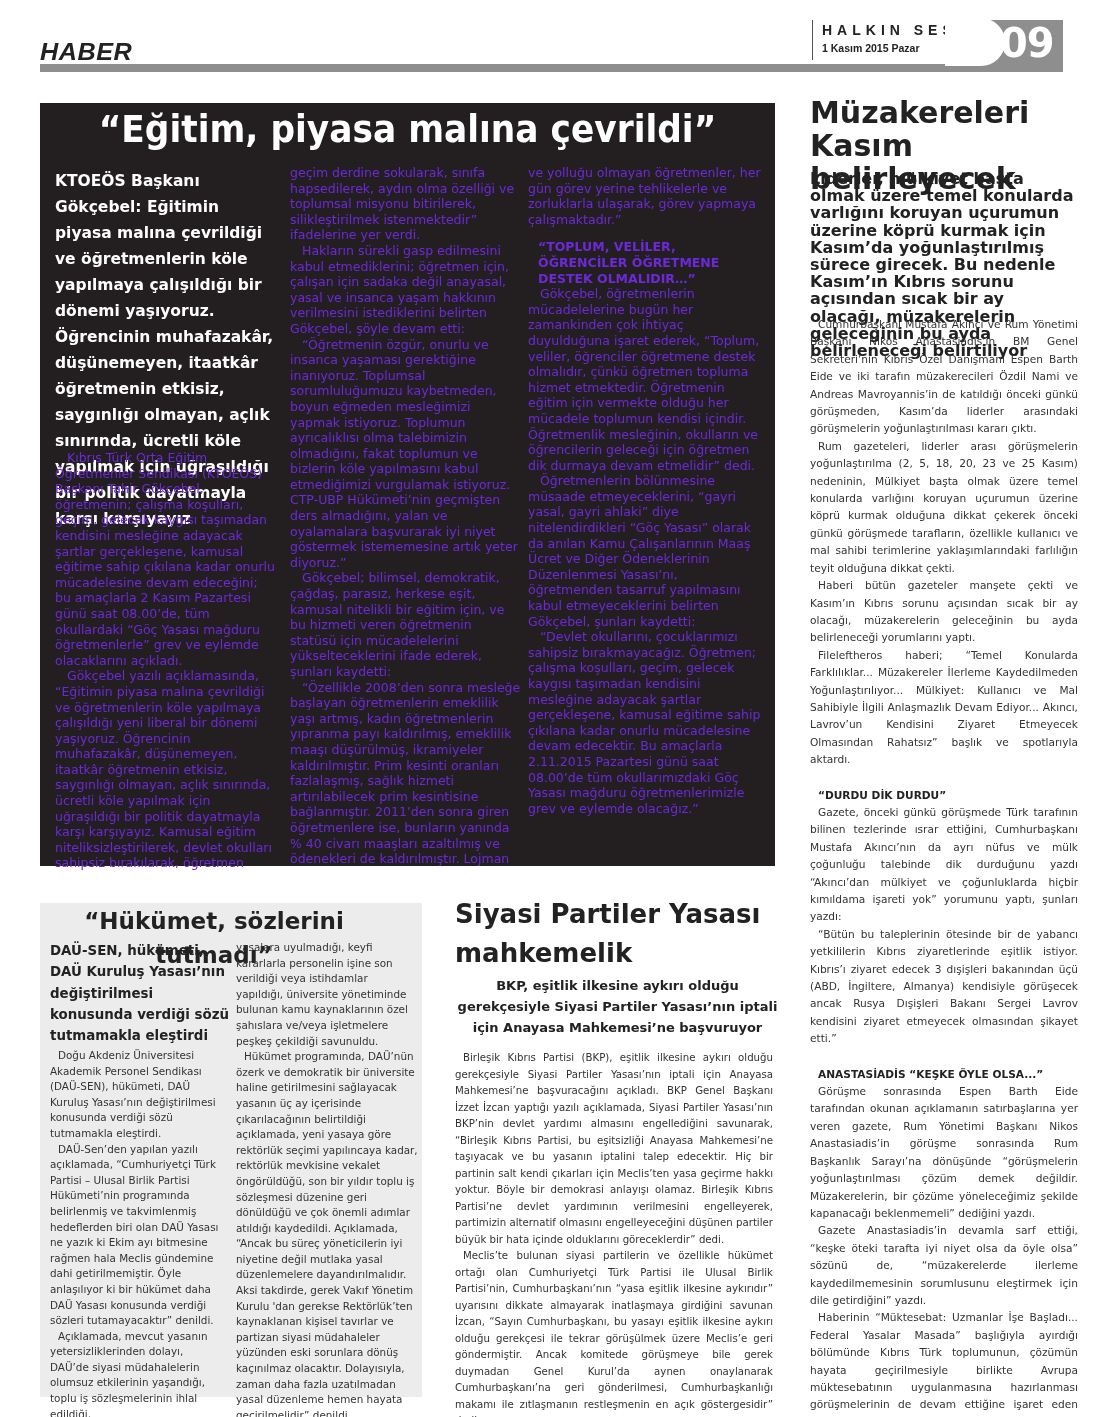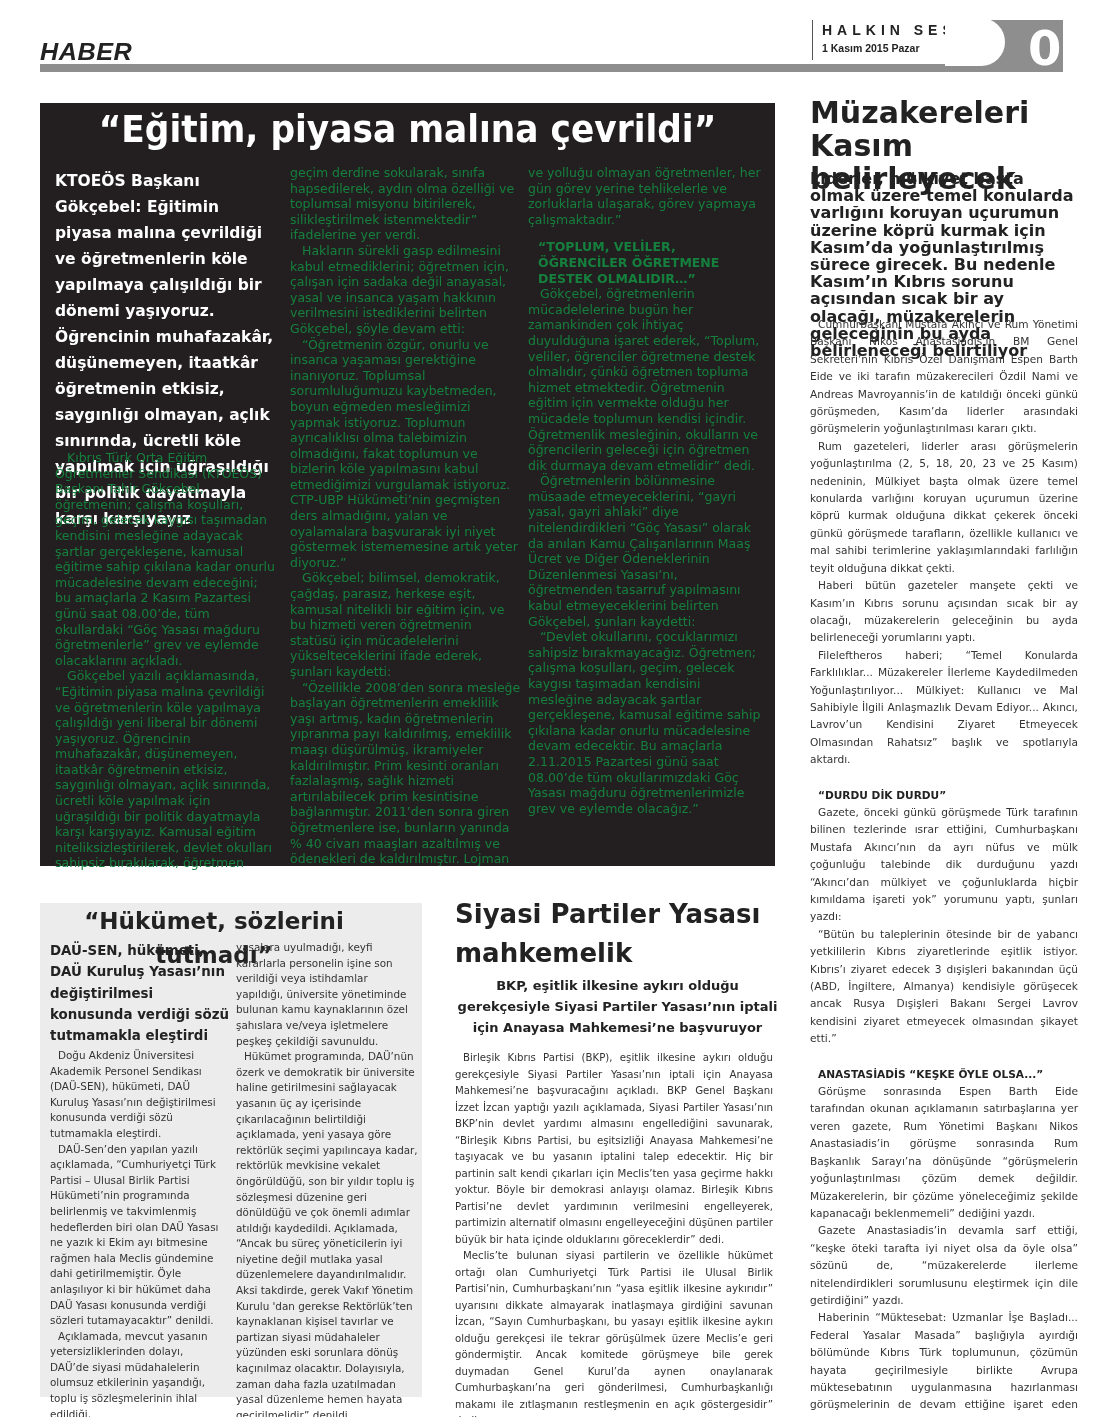--- a/index.html
+++ b/index.html
@@ -7,26 +7,26 @@
   .abs { position:absolute; }
 
   
   .section-label { left:40px; top:38px; font-family:"Liberation Sans", sans-serif; font-weight:bold; font-style:italic; font-size:24px; letter-spacing:0.5px; color:#222; transform:scaleX(1.05); transform-origin:left; }
   .header-bar { left:40px; top:64px; width:972px; height:8px; background:#8e8e8e; }
   .masthead-divider { left:812px; top:20px; width:1px; height:40px; background:#555; }
   .masthead-name { left:822px; top:22px; font-family:"Liberation Sans", sans-serif; font-size:14px; font-weight:bold; letter-spacing:5px; color:#222; }
   .masthead-date { left:822px; top:42px; font-family:"Liberation Sans", sans-serif; font-size:10.5px; font-weight:bold; color:#222; }
   .page-badge { left:985px; top:20px; width:78px; height:52px; background:#8e8e8e; }
   .page-badge-notch { left:945px; top:18px; width:60px; height:48px; background:#fff; border-radius:0 30px 30px 0; }
-  .page-number { left:1028px; top:20px; font-family:"DejaVu Sans", sans-serif; font-size:48px; font-weight:bold; color:#fff; letter-spacing:-1px; }
+  .page-number { left:1000px; top:20px; font-family:"DejaVu Sans", sans-serif; font-size:40px; font-weight:bold; color:#fff; letter-spacing:-1px; }
 
   
   .black-box { left:40px; top:103px; width:735px; height:763px; background:#231f20; }
   .black-title { left:40px; top:103px; width:735px; text-align:center; font-family:"DejaVu Sans", sans-serif; font-weight:bold; font-size:37px; color:#fff; line-height:54px; transform:scaleX(0.93); transform-origin:center; }
-  .col { position:absolute; font-size:12.5px; line-height:15.6px; color:#15803d; }
+  .col { position:absolute; font-size:12.5px; line-height:15.6px; color:#6d28d9; }
   .col p { margin:0; text-indent:12px; }
   .col p.noindent { text-indent:0; }
   .lead { left:55px; top:168px; width:225px; font-weight:bold; font-size:15.5px; line-height:26px; color:#fff; }
   .subhead-w { font-weight:bold; margin:12px 0 0 10px !important; text-indent:0 !important; }
 
   
   .r-title { left:810px; top:96px; width:270px; font-weight:bold; font-size:30px; line-height:33px; color:#222; }
   .r-lead { left:810px; top:170px; width:270px; font-weight:bold; font-size:16px; line-height:17.2px; color:#222; }
   .r-body { left:810px; top:316px; width:268px; font-size:10.6px; line-height:17.4px; color:#333; text-align:justify; }
   .r-body p { margin:0; text-indent:8px; }
@@ -87,21 +87,21 @@
 <div class="abs r-body">
   <p>Cumhurbaşkanı Mustafa Akıncı ve Rum Yönetimi Başkanı Nikos Anastasiadis’in BM Genel Sekreteri’nin Kıbrıs Özel Danışmanı Espen Barth Eide ve iki tarafın müzakerecileri Özdil Nami ve Andreas Mavroyannis’in de katıldığı önceki günkü görüşmeden, Kasım’da liderler arasındaki görüşmelerin yoğunlaştırılması kararı çıktı.</p>
   <p>Rum gazeteleri, liderler arası görüşmelerin yoğunlaştırılma (2, 5, 18, 20, 23 ve 25 Kasım) nedeninin, Mülkiyet başta olmak üzere temel konularda varlığını koruyan uçurumun üzerine köprü kurmak olduğuna dikkat çekerek önceki günkü görüşmede tarafların, özellikle kullanıcı ve mal sahibi terimlerine yaklaşımlarındaki farlılığın teyit olduğuna dikkat çekti.</p>
   <p>Haberi bütün gazeteler manşete çekti ve Kasım’ın Kıbrıs sorunu açısından sıcak bir ay olacağı, müzakerelerin geleceğinin bu ayda belirleneceği yorumlarını yaptı.</p>
   <p>Fileleftheros haberi; “Temel Konularda Farklılıklar... Müzakereler İlerleme Kaydedilmeden Yoğunlaştırılıyor... Mülkiyet: Kullanıcı ve Mal Sahibiyle İlgili Anlaşmazlık Devam Ediyor... Akıncı, Lavrov’un Kendisini Ziyaret Etmeyecek Olmasından Rahatsız” başlık ve spotlarıyla aktardı.</p>
   <p class="sub">“DURDU DİK DURDU”</p>
   <p>Gazete, önceki günkü görüşmede Türk tarafının bilinen tezlerinde ısrar ettiğini, Cumhurbaşkanı Mustafa Akıncı’nın da ayrı nüfus ve mülk çoğunluğu talebinde dik durduğunu yazdı “Akıncı’dan mülkiyet ve çoğunluklarda hiçbir kımıldama işareti yok” yorumunu yaptı, şunları yazdı:</p>
   <p>“Bütün bu taleplerinin ötesinde bir de yabancı yetkililerin Kıbrıs ziyaretlerinde eşitlik istiyor. Kıbrıs’ı ziyaret edecek 3 dışişleri bakanından üçü (ABD, İngiltere, Almanya) kendisiyle görüşecek ancak Rusya Dışişleri Bakanı Sergei Lavrov kendisini ziyaret etmeyecek olmasından şikayet etti.”</p>
   <p class="sub">ANASTASİADİS “KEŞKE ÖYLE OLSA...”</p>
   <p>Görüşme sonrasında Espen Barth Eide tarafından okunan açıklamanın satırbaşlarına yer veren gazete, Rum Yönetimi Başkanı Nikos Anastasiadis’in görüşme sonrasında Rum Başkanlık Sarayı’na dönüşünde “görüşmelerin yoğunlaştırılması çözüm demek değildir. Müzakerelerin, bir çözüme yöneleceğimiz şekilde kapanacağı beklenmemeli” dediğini yazdı.</p>
-  <p>Gazete Anastasiadis’in devamla sarf ettiği, “keşke öteki tarafta iyi niyet olsa da öyle olsa” sözünü de, “müzakerelerde ilerleme nitelendirdikleri sorumlusunu eleştirmek için dile getirdiğini” yazdı.</p>
+  <p>Gazete Anastasiadis’in devamla sarf ettiği, “keşke öteki tarafta iyi niyet olsa da öyle olsa” sözünü de, “müzakerelerde ilerleme kaydedilmemesinin sorumlusunu eleştirmek için dile getirdiğini” yazdı.</p>
   <p>Haberinin “Müktesebat: Uzmanlar İşe Başladı... Federal Yasalar Masada” başlığıyla ayırdığı bölümünde Kıbrıs Türk toplumunun, çözümün hayata geçirilmesiyle birlikte Avrupa müktesebatının uygulanmasına hazırlanması görüşmelerinin de devam ettiğine işaret eden gazete, Eide’nin görüşme sonrasında yaptığı açıklamanın ilgili bölümünü aktardı.</p>
 </div>
 
 <div class="abs gray-box"></div>
 <div class="abs g-title">“Hükümet, sözlerini tutmadı”</div>
 <div class="abs g-lead">DAÜ-SEN, hükümeti, DAÜ Kuruluş Yasası’nın değiştirilmesi konusunda verdiği sözü tutmamakla eleştirdi</div>
 <div class="g-col" style="left:50px; top:1048px; width:175px;">
   <p>Doğu Akdeniz Üniversitesi Akademik Personel Sendikası (DAÜ-SEN), hükümeti, DAÜ Kuruluş Yasası’nın değiştirilmesi konusunda verdiği sözü tutmamakla eleştirdi.</p>
   <p>DAÜ-Sen’den yapılan yazılı açıklamada, “Cumhuriyetçi Türk Partisi – Ulusal Birlik Partisi Hükümeti’nin programında belirlenmiş ve takvimlenmiş hedeflerden biri olan DAÜ Yasası ne yazık ki Ekim ayı bitmesine rağmen hala Meclis gündemine dahi getirilmemiştir. Öyle anlaşılıyor ki bir hükümet daha DAÜ Yasası konusunda verdiği sözleri tutamayacaktır” denildi.</p>
   <p>Açıklamada, mevcut yasanın yetersizliklerinden dolayı, DAÜ’de siyasi müdahalelerin olumsuz etkilerinin yaşandığı, toplu iş sözleşmelerinin ihlal edildiği,</p>

